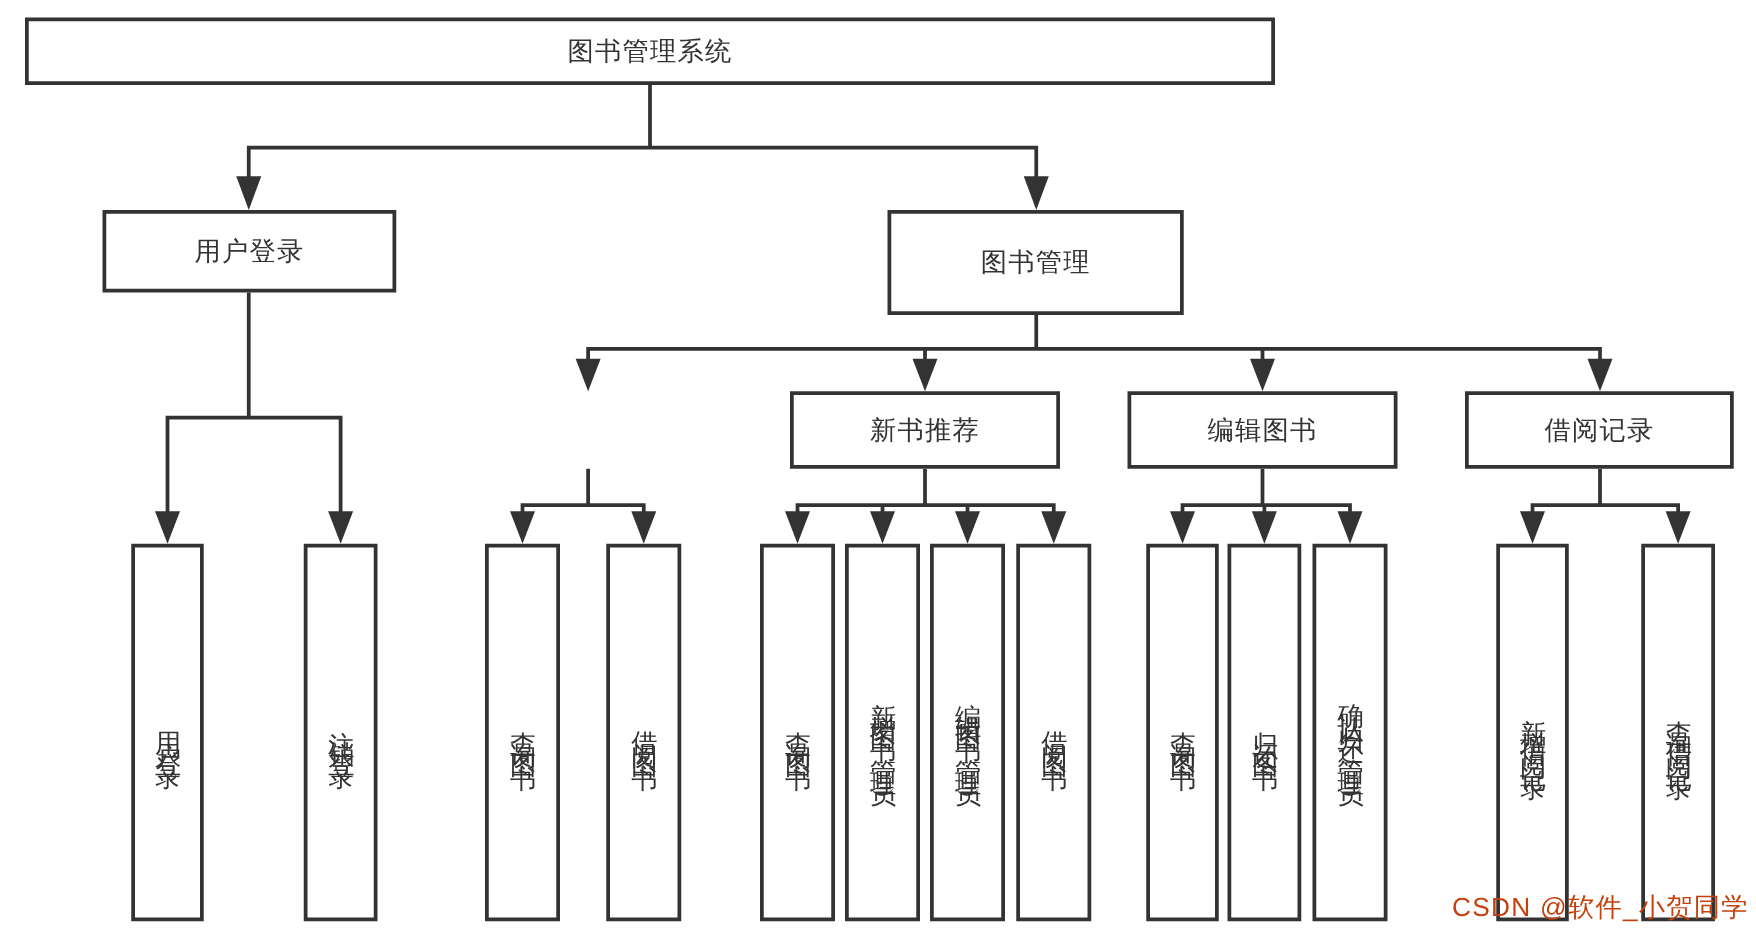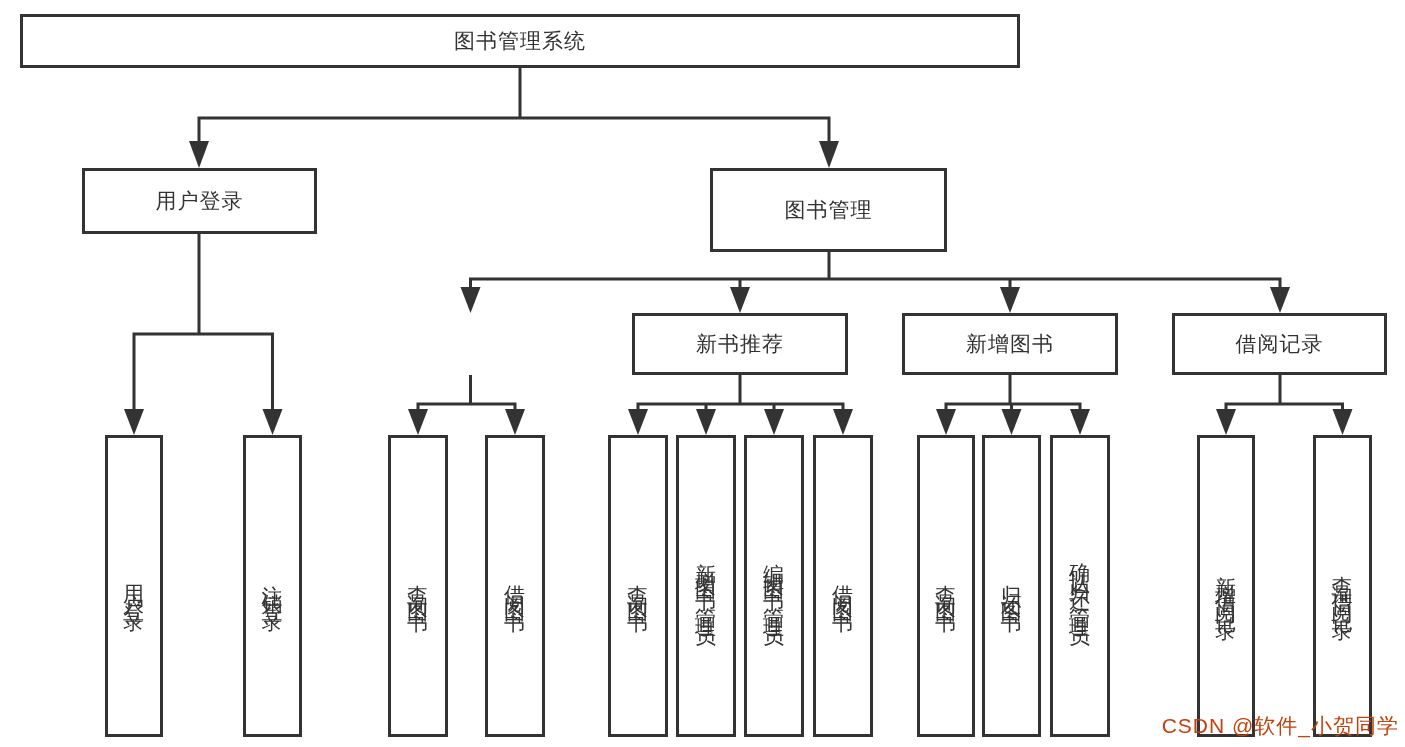--- a/index.html
+++ b/index.html
@@ -126,21 +126,21 @@
     <span>用户登录</span>
   </div>
   <div class="node hnode" style="left:710px; top:168px; width:237px; height:84px;">
     <span>图书管理</span>
   </div>
 
   <div class="node hnode" style="left:632px; top:313px; width:216px; height:62px;">
     <span>新书推荐</span>
   </div>
   <div class="node hnode" style="left:902px; top:313px; width:216px; height:62px;">
-    <span>新增图书</span>
+    <span>编辑图书</span>
   </div>
   <div class="node hnode" style="left:1172px; top:313px; width:215px; height:62px;">
     <span>借阅记录</span>
   </div>
 
   <div class="node vnode" style="left:105px; top:435px; width:58px; height:302px;">
     <span>用户登录</span>
   </div>
   <div class="node vnode" style="left:243px; top:435px; width:59px; height:302px;">
     <span>注销登录</span>

